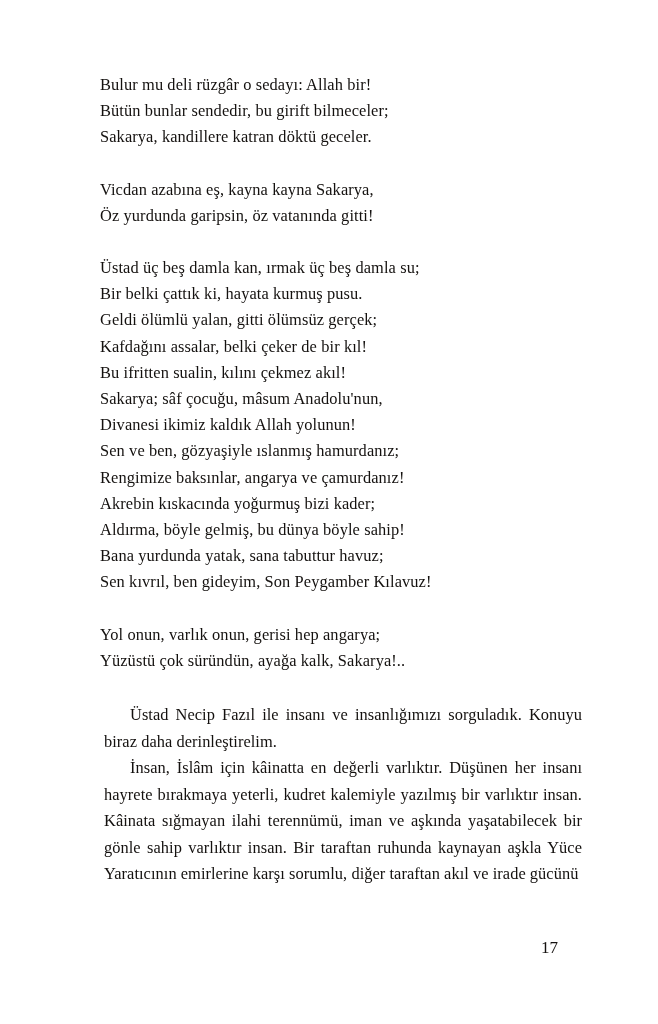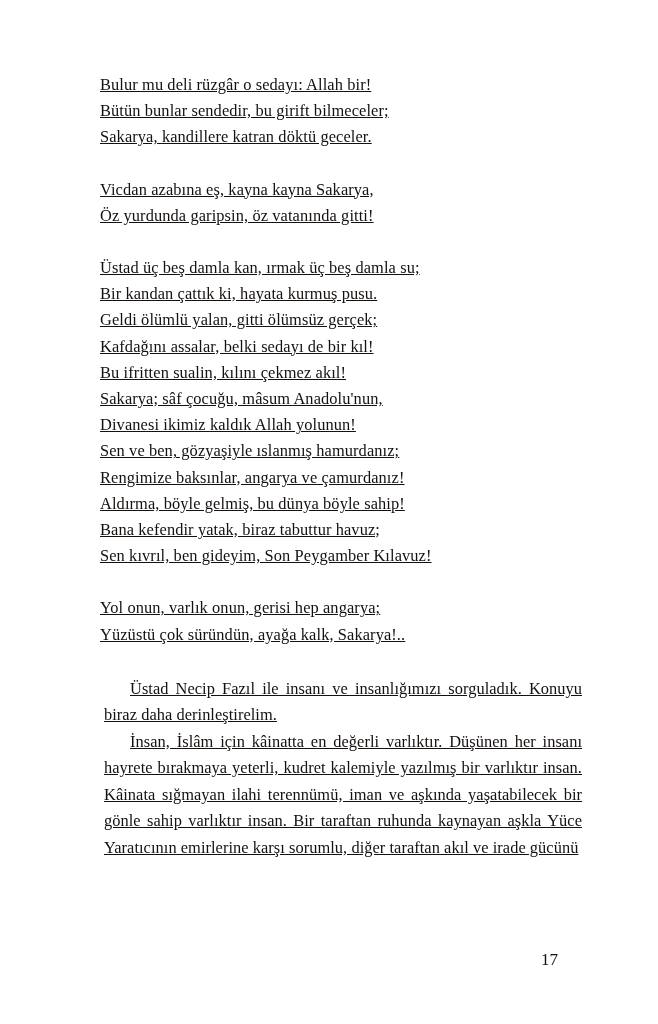--- a/index.html
+++ b/index.html
@@ -16,21 +16,20 @@
     overflow: hidden;
   }
   .page {
     position: absolute;
     left: 0;
     top: 0;
     width: 658px;
     height: 1024px;
     box-sizing: border-box;
     padding: 72px 72px 40px 100px;
-    text-decoration: underline;
   }
   .stanza {
     margin: 0 0 26px 0;
   }
   .stanza:last-child {
     margin-bottom: 16px;
   }
   .line {
     font-size: 16.4px;
     line-height: 26.2px;
@@ -49,21 +48,21 @@
     text-align: justify;
     text-indent: 26px;
     margin: 0;
     letter-spacing: 0.05px;
     -webkit-hyphens: manual;
     hyphens: manual;
   }
   .page-number {
     position: absolute;
     right: 100px;
-    bottom: 56px;
+    bottom: 68px;
     font-size: 17px;
     line-height: 1;
   }
 </style>
 </head>
 <body>
 
 <div class="page">
 
   <div class="poem-block">
@@ -74,30 +73,31 @@
       <div class="line">Sakarya, kandillere katran döktü geceler.</div>
     </div>
 
     <div class="stanza">
       <div class="line">Vicdan azabına eş, kayna kayna Sakarya,</div>
       <div class="line">Öz yurdunda garipsin, öz vatanında gitti!</div>
     </div>
 
     <div class="stanza">
       <div class="line">Üstad üç beş damla kan, ırmak üç beş damla su;</div>
-      <div class="line">Bir kandan çattık ki, hayata kurmuş pusu.</div>
+      <div class="line">Bir belki çattık ki, hayata kurmuş pusu.</div>
       <div class="line">Geldi ölümlü yalan, gitti ölümsüz gerçek;</div>
-      <div class="line">Kafdağını assalar, belki sedayı de bir kıl!</div>
+      <div class="line">Kafdağını assalar, belki çeker de bir kıl!</div>
       <div class="line">Bu ifritten sualin, kılını çekmez akıl!</div>
       <div class="line">Sakarya; sâf çocuğu, mâsum Anadolu'nun,</div>
       <div class="line">Divanesi ikimiz kaldık Allah yolunun!</div>
       <div class="line">Sen ve ben, gözyaşiyle ıslanmış hamurdanız;</div>
       <div class="line">Rengimize baksınlar, angarya ve çamurdanız!</div>
+      <div class="line">Akrebin kıskacında yoğurmuş bizi kader;</div>
       <div class="line">Aldırma, böyle gelmiş, bu dünya böyle sahip!</div>
-      <div class="line">Bana kefendir yatak, biraz tabuttur havuz;</div>
+      <div class="line">Bana yurdunda yatak, sana tabuttur havuz;</div>
       <div class="line">Sen kıvrıl, ben gideyim, Son Peygamber Kılavuz!</div>
     </div>
 
     <div class="stanza">
       <div class="line">Yol onun, varlık onun, gerisi hep angarya;</div>
       <div class="line">Yüzüstü çok süründün, ayağa kalk, Sakarya!..</div>
     </div>
 
   </div>
 

